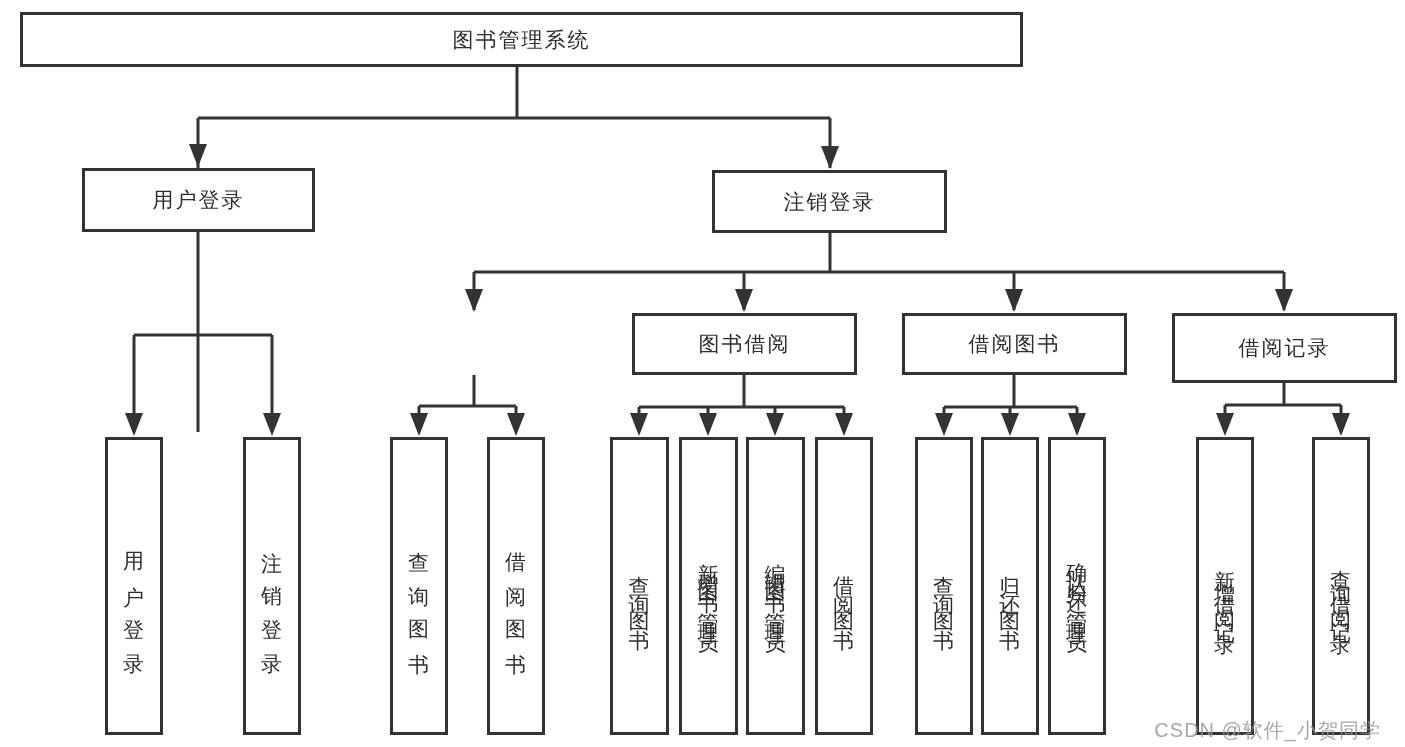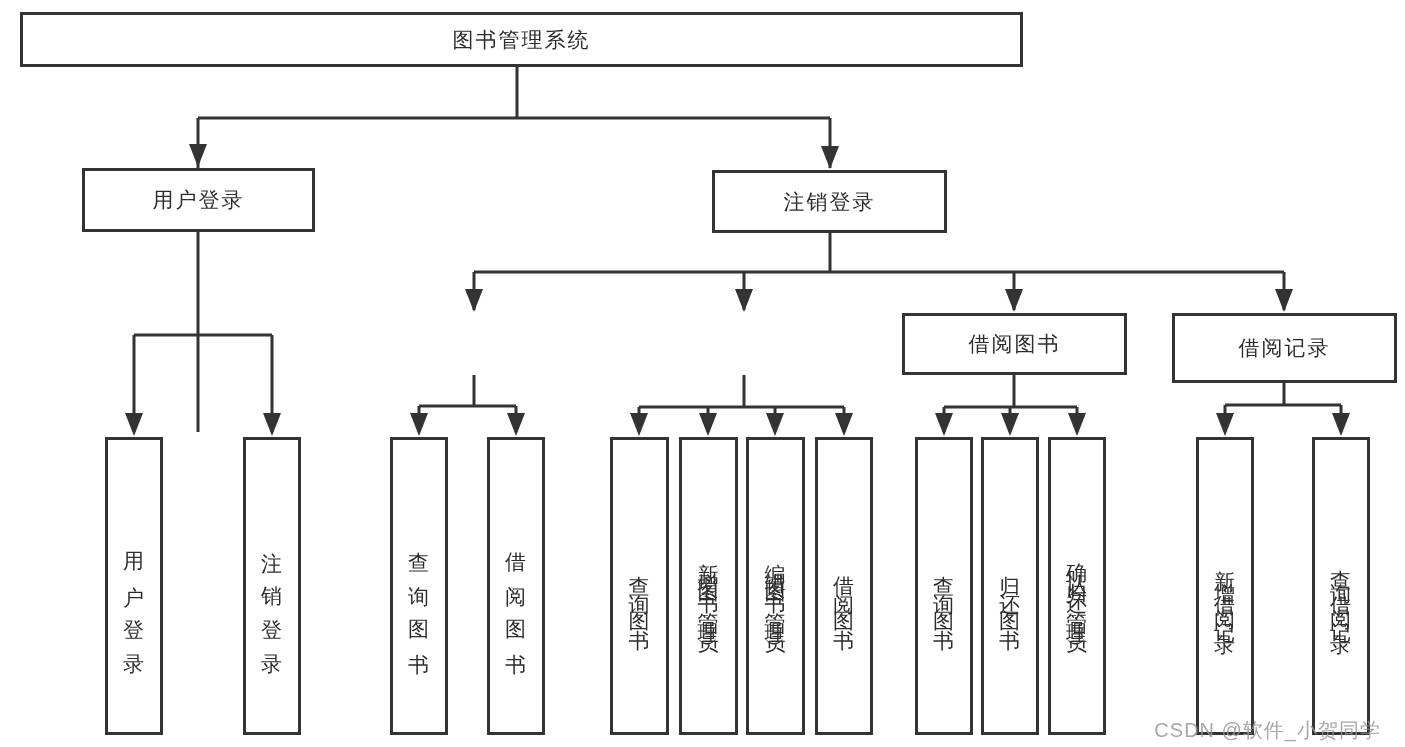--- a/index.html
+++ b/index.html
@@ -65,20 +65,23 @@
     <span>图书管理系统</span>
   </div>
 
   <div class="box h" style="left:82px;top:168px;width:233px;height:64px">
     <span>用户登录</span>
   </div>
   <div class="box h" style="left:712px;top:170px;width:235px;height:63px">
     <span>注销登录</span>
   </div>
 
+  <div class="box h" style="left:632px;top:313px;width:225px;height:62px">
+    <span>图书借阅</span>
+  </div>
   <div class="box h" style="left:902px;top:313px;width:225px;height:62px">
     <span>借阅图书</span>
   </div>
   <div class="box h" style="left:1172px;top:313px;width:225px;height:70px">
     <span>借阅记录</span>
   </div>
 
   <div class="box v" style="left:105px;top:437px;width:58px;height:298px">
     <span class="ls34">用户登录</span>
   </div>

